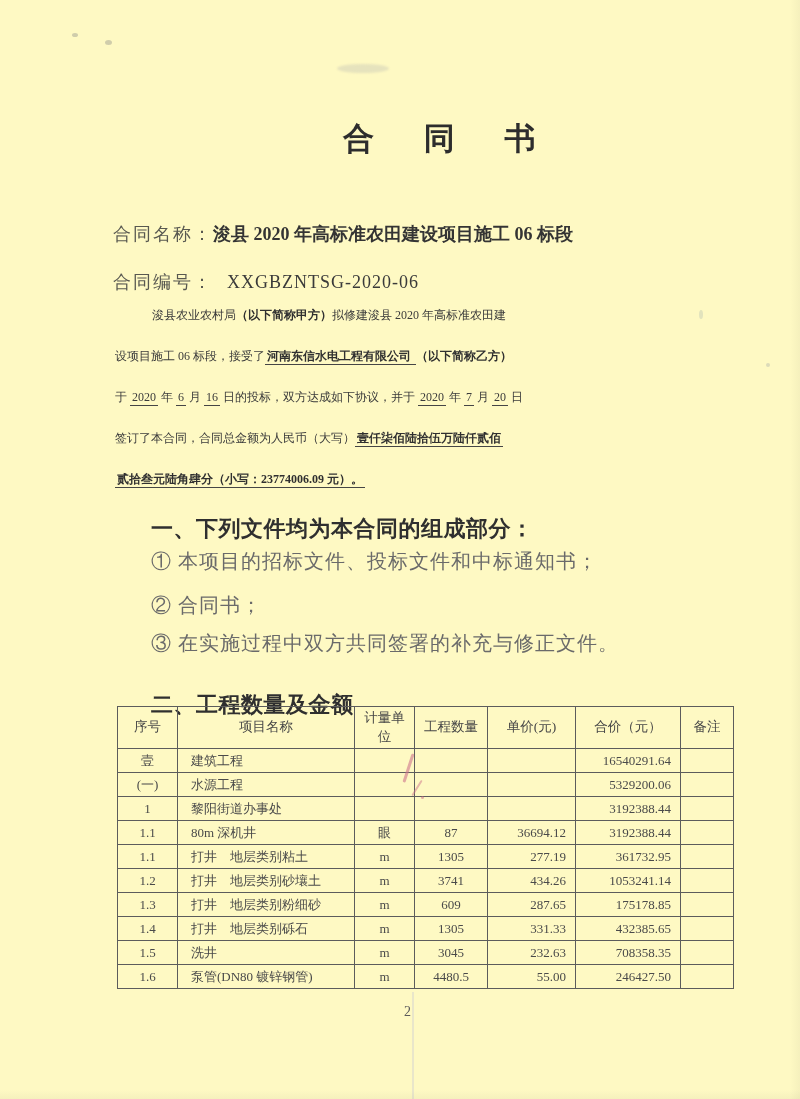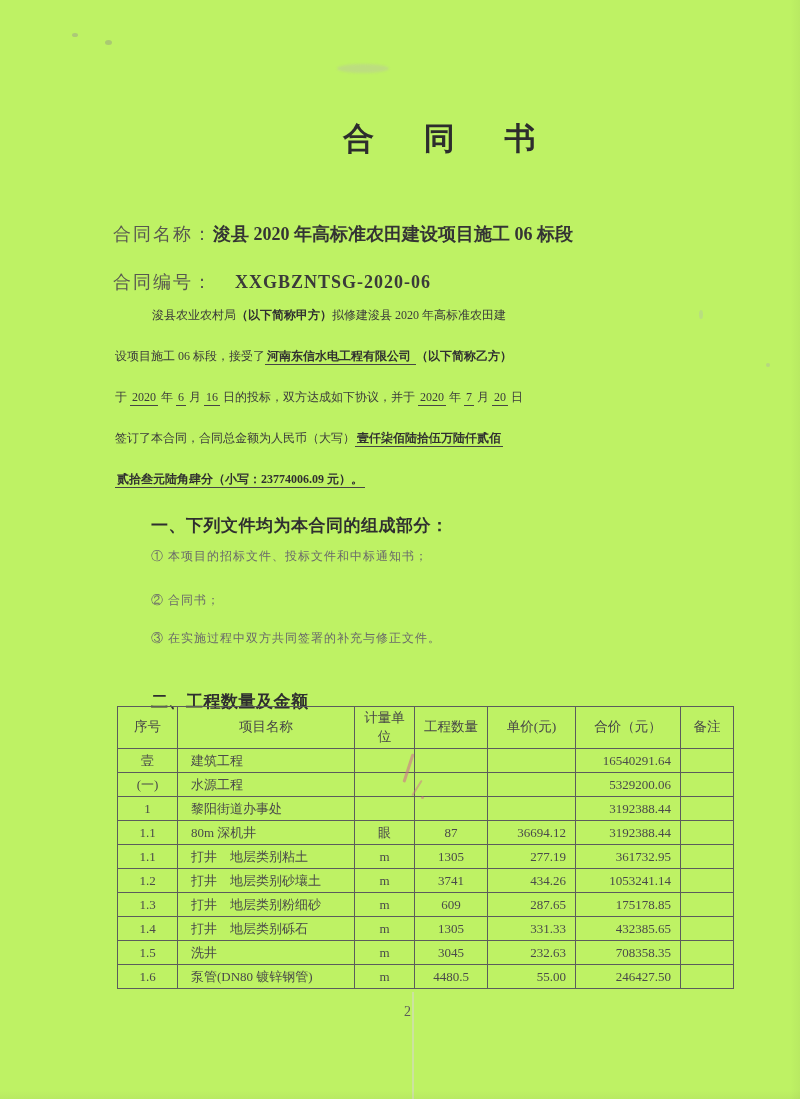--- a/index.html
+++ b/index.html
@@ -1,42 +1,42 @@
 <!DOCTYPE html>
 <html><head>
 <meta charset="utf-8">
 <style>
   html,body{margin:0;padding:0;background:#ffffff;}
   .page{
-    position:relative;width:800px;height:1099px;background:#bef264;overflow:hidden;
+    position:relative;width:800px;height:1099px;background:#fef9c3;overflow:hidden;
     font-family:"Liberation Serif","DejaVu Serif",serif;color:#3c3c3c;
   }
   
   .doc-title{
     position:absolute;top:118px;left:343px;font-size:31px;font-weight:700;
     letter-spacing:21px;color:#2d2d2d;white-space:nowrap;
   }
   
   .meta-line{position:absolute;left:113px;font-size:18px;white-space:nowrap;}
   .meta-name{top:222px;}
   .meta-no{top:270px;}
   .meta-label{color:#585850;letter-spacing:2px;}
   .meta-value{font-weight:700;color:#343434;}
-  .meta-code{font-weight:700;color:#3a3a3a;letter-spacing:1px;margin-left:22px;}
+  .meta-code{font-weight:400;color:#3a3a3a;letter-spacing:1px;margin-left:14px;}
   
   .paragraph{position:absolute;top:295px;left:115px;width:640px;font-size:12px;color:#3b3b3b;}
   .para-line{height:41px;line-height:41px;white-space:nowrap;}
   .para-line.indent{padding-left:37px;}
   .b{font-weight:700;color:#303030;}
   .u{border-bottom:1.6px solid #454545;padding:0 2px 1px 2px;}
   
-  .sec-heading{position:absolute;left:151px;font-size:17px;font-weight:700;color:#2f2f2f;white-space:nowrap;letter-spacing:0.5px;}
+  .sec-heading{position:absolute;left:151px;font-size:22px;font-weight:700;color:#2f2f2f;white-space:nowrap;letter-spacing:0.5px;}
   .sec1{top:514px;}
   .sec2{top:690px;}
-  .list-item{position:absolute;left:151px;font-size:12px;color:#6a6a6a;white-space:nowrap;letter-spacing:1px;}
+  .list-item{position:absolute;left:151px;font-size:20px;color:#6a6a6a;white-space:nowrap;letter-spacing:1px;}
   .li0{top:548px;}
   .li1{top:592px;}
   .li2{top:630px;}
   
   .tbl-wrap{position:absolute;top:706px;left:117px;}
   table{border-collapse:collapse;table-layout:fixed;width:616px;font-size:13px;color:#4a4a4a;border:1.5px solid #4f4f4f;}
   th,td{border:1px solid #5c5c5c;overflow:hidden;white-space:nowrap;}
   th{font-weight:400;font-size:13.5px;line-height:1.35;padding:2px 3px;color:#474747;white-space:normal;}
   thead tr{height:42px;}
   tbody tr{height:24px;}

